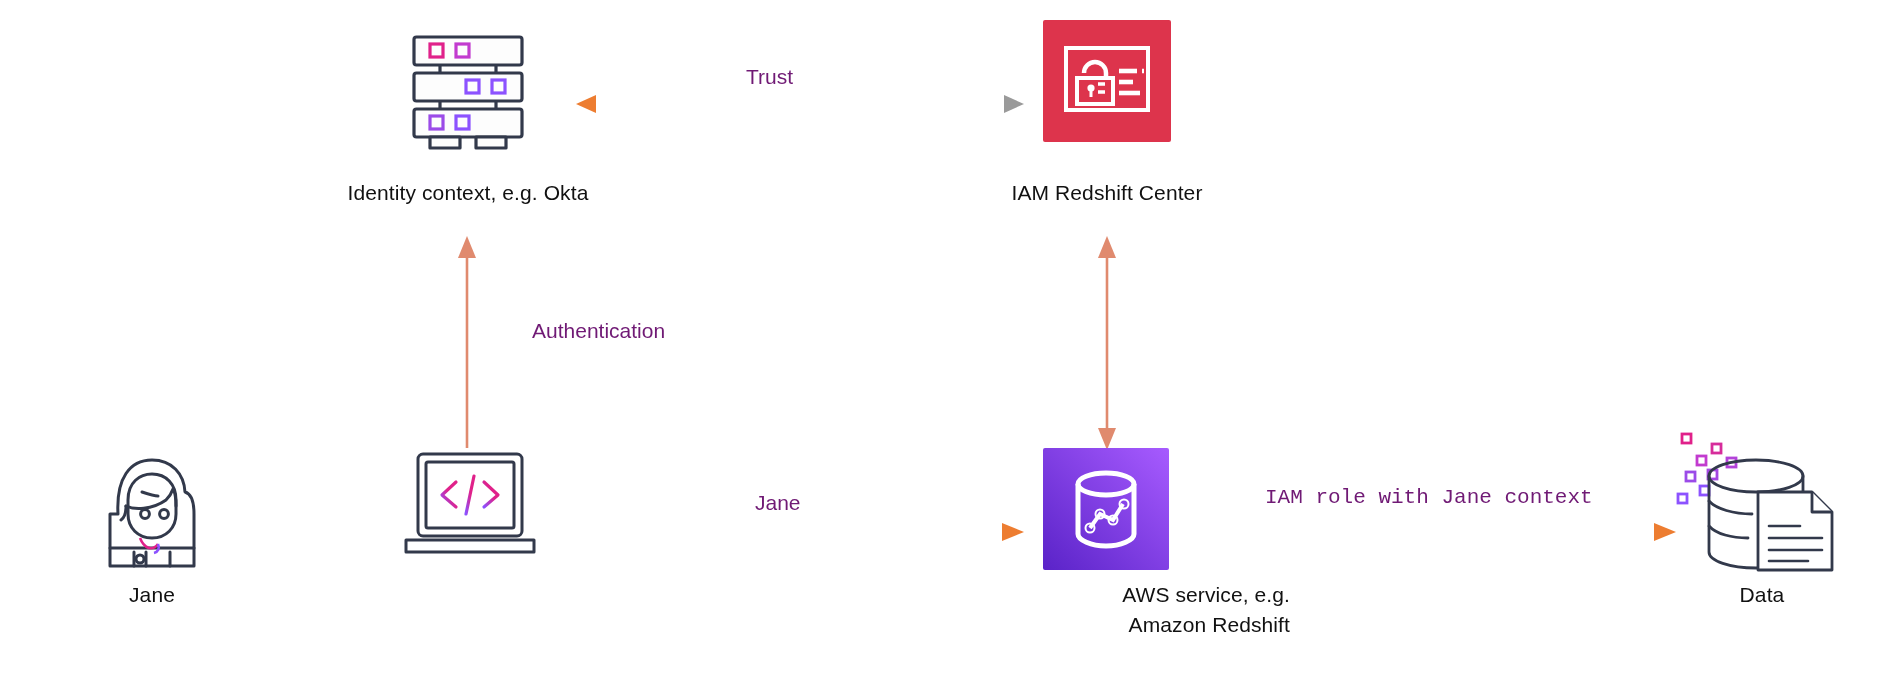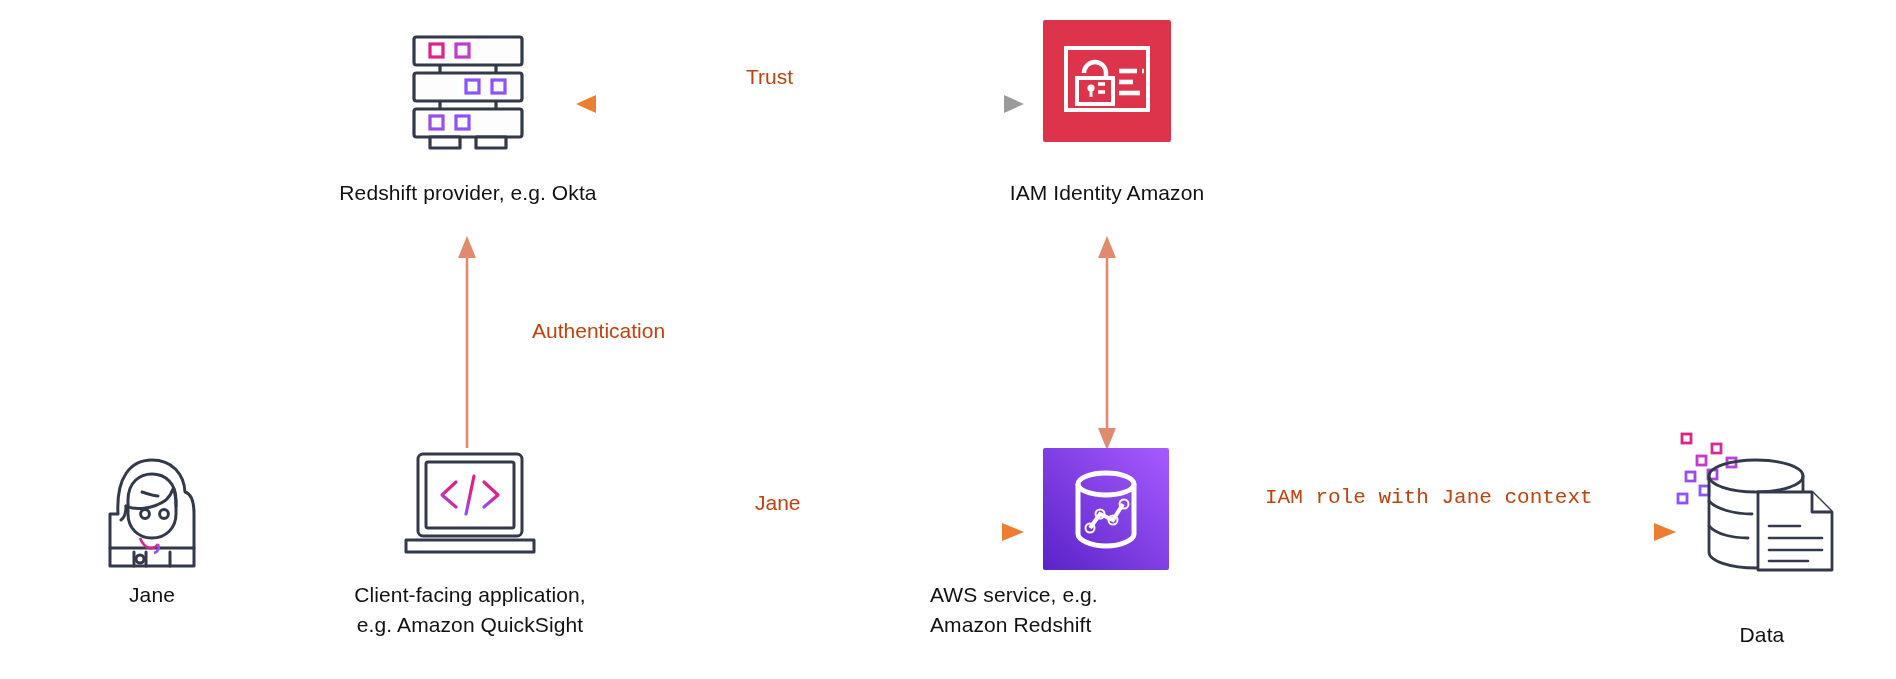--- a/index.html
+++ b/index.html
@@ -30,21 +30,21 @@
     font-size: 21px;
     line-height: 30px;
     color: #111111;
     white-space: pre-line;
     letter-spacing: 0.1px;
   }
   .edge-label {
     position: absolute;
     font-size: 21px;
     line-height: 30px;
-    color: #c2410c;
+    color: #701a75;
     white-space: pre-line;
   }
   .arrow-svg {
     position: absolute;
     overflow: visible;
   }
   
   .aws-tile {
     position: absolute;
     border-radius: 2px;
@@ -97,41 +97,41 @@
       <g fill="none" stroke-width="3.2">
         <rect x="26" y="12" width="13" height="13" stroke="#E0218A"></rect>
         <rect x="52" y="12" width="13" height="13" stroke="#C23BCF"></rect>
         <rect x="62" y="48" width="13" height="13" stroke="#8C52FF"></rect>
         <rect x="88" y="48" width="13" height="13" stroke="#8C52FF"></rect>
         <rect x="26" y="84" width="13" height="13" stroke="#9B4BE8"></rect>
         <rect x="52" y="84" width="13" height="13" stroke="#8C52FF"></rect>
       </g>
     </svg>
   </div>
-  <div class="label" style="left:248px; top:178px; width:440px;">Redshift provider, e.g. Okta</div>
+  <div class="label" style="left:248px; top:178px; width:440px;">Identity context, e.g. Okta</div>
 
   <div class="aws-tile" style="left:1043px; top:20px; width:128px; height:122px; background:#DD344C;">
     <svg viewBox="0 0 128 122" width="128" height="122">
       <rect x="23" y="28" width="82" height="62" fill="none" stroke="#FFFFFF" stroke-width="4"></rect>
 
       <path d="M41 53 a11 11 0 0 1 22 0 v6" fill="none" stroke="#FFFFFF" stroke-width="4.5"></path>
       <rect x="34" y="58" width="36" height="26" fill="none" stroke="#FFFFFF" stroke-width="4"></rect>
       <circle cx="48" cy="68" r="3.6" fill="#FFFFFF"></circle>
       <path d="M48 69 L48 77" stroke="#FFFFFF" stroke-width="3"></path>
       <path d="M55 64 L62 64 M55 72 L62 72" stroke="#FFFFFF" stroke-width="3.4"></path>
 
       <g stroke="#FFFFFF" stroke-width="4.6" stroke-linecap="butt">
         <path d="M76 51 L94 51"></path>
         <path d="M99 51 L101 51"></path>
         <path d="M76 62 L90 62"></path>
         <path d="M76 73 L97 73"></path>
       </g>
     </svg>
   </div>
-  <div class="label" style="left:917px; top:178px; width:380px;">IAM Identity Amazon</div>
+  <div class="label" style="left:917px; top:178px; width:380px;">IAM Redshift Center</div>
 
   <svg class="arrow-svg" style="left:570px; top:86px;" width="460" height="36">
     <line x1="22" y1="18" x2="438" y2="18" stroke="url(#gradOrangeGray)" stroke-width="3.2"></line>
     <polygon points="6,18 26,9 26,27" fill="#ED7D31"></polygon>
     <polygon points="454,18 434,9 434,27" fill="#9A9A9A"></polygon>
   </svg>
   <div class="edge-label" style="left:746px; top:62px;">Trust</div>
 
   <svg class="arrow-svg" style="left:449px; top:232px;" width="36" height="222">
     <line x1="18" y1="216" x2="18" y2="18" stroke="#E08A6E" stroke-width="2.6"></line>
@@ -183,22 +183,20 @@
         <rect x="22" y="14" width="88" height="66" rx="2" fill="#FFFFFF"></rect>
         <path d="M2 92 L130 92 L130 104 L2 104 Z" fill="#FFFFFF"></path>
       </g>
       <g fill="none" stroke="url(#gradCode)" stroke-width="3.2" stroke-linecap="round" stroke-linejoin="round">
         <path d="M52 34 L38 47 L52 59"></path>
         <path d="M80 34 L94 47 L80 59"></path>
         <path d="M70 28 L62 66"></path>
       </g>
     </svg>
   </div>
-  <div class="label" style="left:270px; top:580px; width:400px;">Client-facing application,
-e.g. Amazon QuickSight</div>
 
   <svg class="arrow-svg" style="left:572px; top:518px;" width="456" height="28">
     <line x1="2" y1="14" x2="434" y2="14" stroke="url(#gradGrayOrange)" stroke-width="3.4"></line>
     <polygon points="452,14 430,5 430,23" fill="#ED7D31"></polygon>
   </svg>
   <div class="edge-label" style="left:755px; top:488px;">Jane</div>
 
   <div class="aws-tile" style="left:1043px; top:448px; width:126px; height:122px; background:linear-gradient(45deg,#5A23C8 0%,#A75BFF 100%);">
     <svg viewBox="0 0 126 122" width="126" height="122">
       <g fill="none" stroke="#FFFFFF" stroke-width="5">
@@ -209,21 +207,21 @@
         <path d="M47 80 L57 66 L70 72 L80 56"></path>
       </g>
       <g fill="#FFFFFF" stroke="#FFFFFF" stroke-width="2">
         <circle cx="47" cy="80" r="4.5" fill="none"></circle>
         <circle cx="57" cy="66" r="4.5" fill="none"></circle>
         <circle cx="70" cy="72" r="4.5" fill="none"></circle>
         <circle cx="81" cy="56" r="4.5" fill="none"></circle>
       </g>
     </svg>
   </div>
-  <div class="label" style="left:930px; top:580px; width:360px; text-align:left;">AWS service, e.g.
+  <div class="label" style="left:930px; top:580px; width:360px; text-align:right;">AWS service, e.g.
 Amazon Redshift</div>
 
   <svg class="arrow-svg" style="left:1192px; top:518px;" width="488" height="28">
     <line x1="2" y1="14" x2="466" y2="14" stroke="url(#gradGrayOrange)" stroke-width="3.4"></line>
     <polygon points="484,14 462,5 462,23" fill="#ED7D31"></polygon>
   </svg>
   <div class="edge-label" style="left:1265px; top:483px;font-family:Liberation Mono, monospace;">IAM role with Jane context</div>
 
   <div class="node icon-box" style="left:1672px; top:430px; width:180px; height:142px;">
     <svg viewBox="0 0 180 142" width="180" height="142">
@@ -252,15 +250,15 @@
         <path d="M140 62 L140 82 L160 82"></path>
       </g>
       <g stroke="#32394B" stroke-width="2.6" stroke-linecap="round">
         <path d="M97 96 L128 96"></path>
         <path d="M97 108 L150 108"></path>
         <path d="M97 120 L150 120"></path>
         <path d="M97 131 L136 131"></path>
       </g>
     </svg>
   </div>
-  <div class="label" style="left:1692px; top:580px; width:140px;margin-top:40px;">Data</div>
+  <div class="label" style="left:1692px; top:580px; width:140px;">Data</div>
 
 </div>
 
 </body></html>

